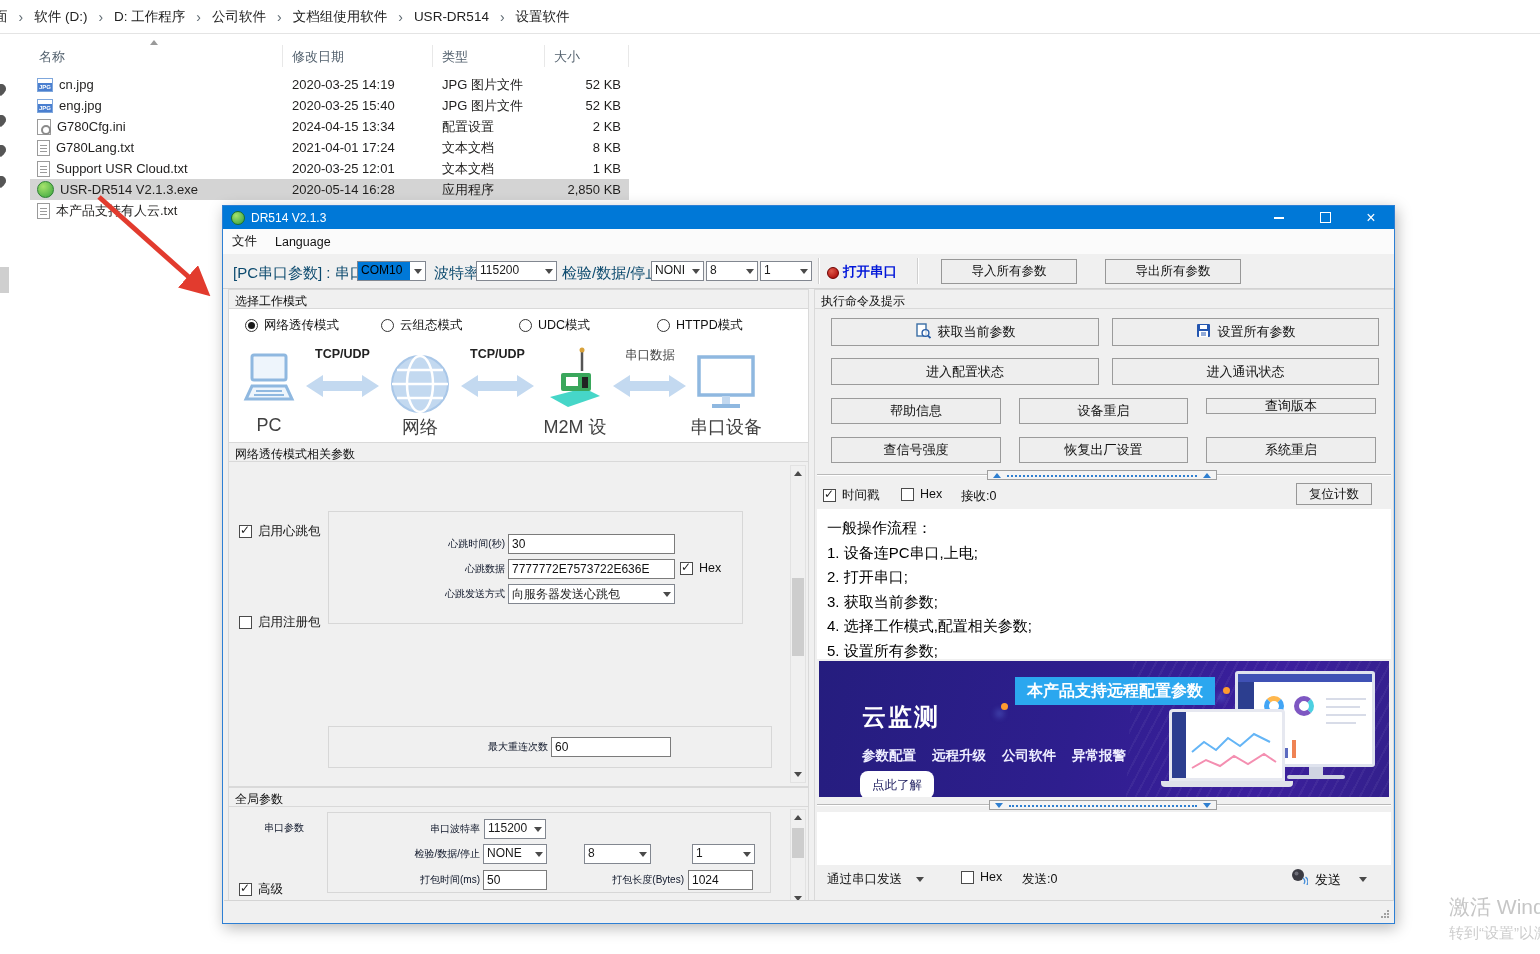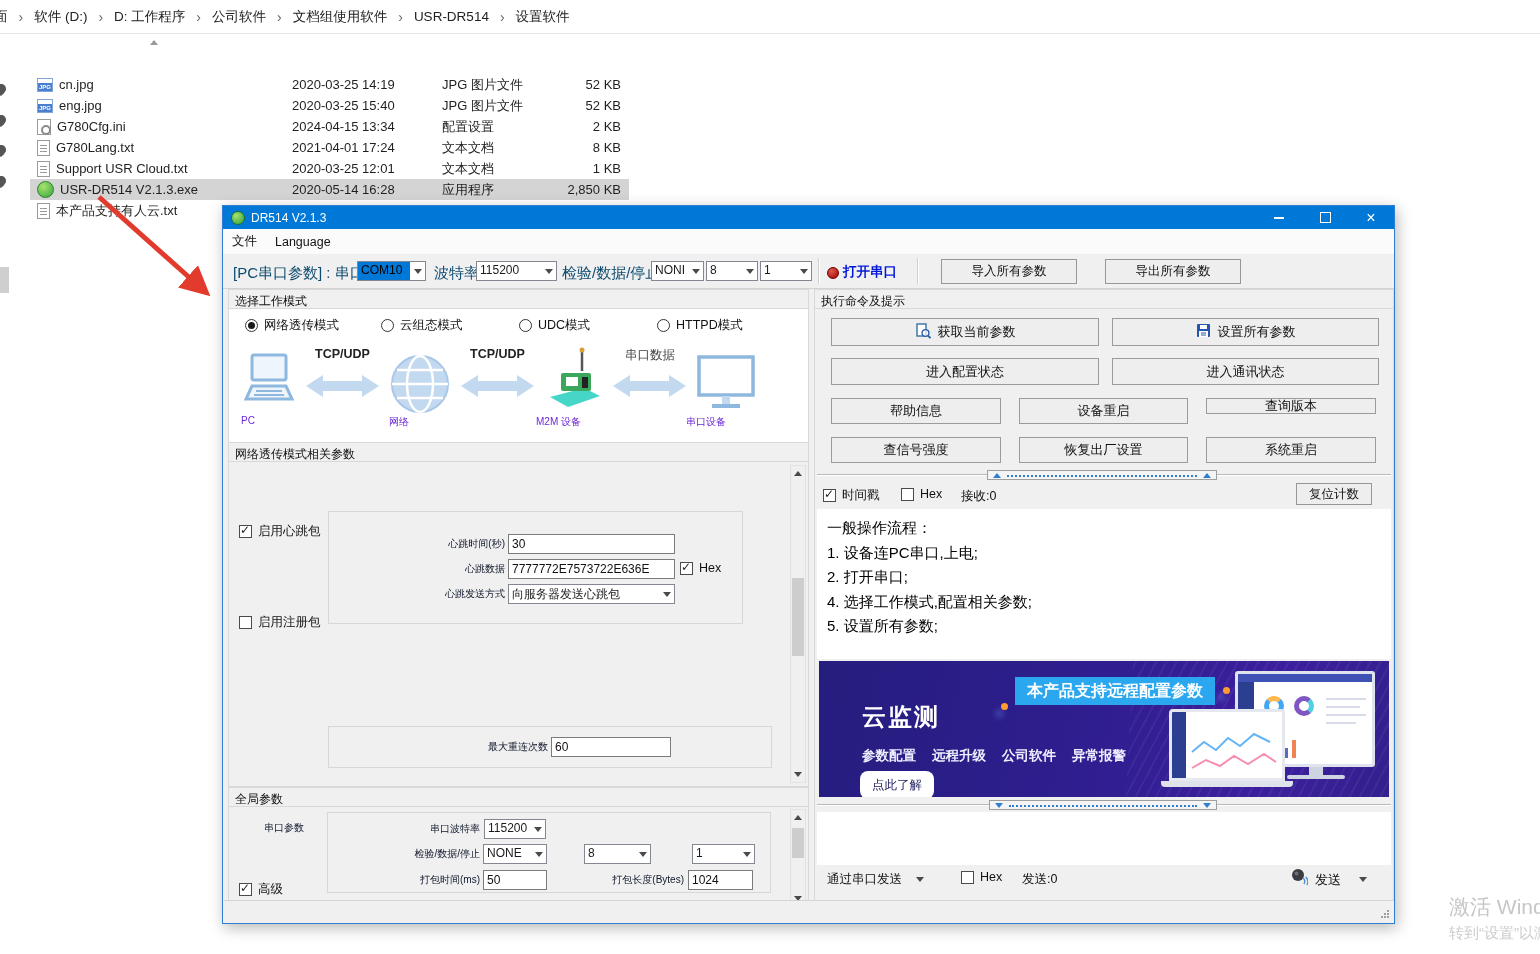--- a/index.html
+++ b/index.html
@@ -87,21 +87,21 @@
   
   .ritem{position:absolute;display:flex;align-items:center;gap:6px;font-size:12.5px;color:#111}
   .radio{width:13px;height:13px;border:1px solid #333;border-radius:50%;background:#fff;position:relative;box-sizing:border-box}
   .radio.on::after{content:"";position:absolute;left:2px;top:2px;width:7px;height:7px;border-radius:50%;background:#1a1a1a}
   .citem{position:absolute;display:flex;align-items:center;gap:6px;font-size:12.5px;color:#111}
   .cb{width:13px;height:13px;border:1px solid #4a4a4a;background:#fff;position:relative;box-sizing:border-box;flex:0 0 auto}
   .cb.on::after{content:"✓";font-family:"DejaVu Sans",sans-serif;position:absolute;left:0px;top:-3px;font-size:12px;color:#222}
 
   
   .dg{position:absolute}
-  .dglbl{position:absolute;top:106px;font-size:10px;color:#6d28d9}
+  .dglbl{position:absolute;top:106px;text-align:center;font-size:18px;color:#404040}
   .dgtop{position:absolute;top:38px;text-align:center;font-size:12.5px;font-weight:bold;color:#222}
   .dgtop.norm{font-weight:normal;color:#444}
 
   
   .pbox{position:absolute;border:1px solid #d7d7d7;box-sizing:border-box}
   .plabel{position:absolute;text-align:right;font-size:10px;color:#0f172a;white-space:nowrap}
   .pinput{position:absolute;height:20px;border:1px solid #7b7b7b;background:#fff;font-size:12px;
     padding:0 3px;box-sizing:border-box;font-family:"Liberation Sans","DejaVu Sans",sans-serif;color:#111}
 
   
@@ -178,20 +178,26 @@
     <span>公司软件</span>
     <span class="sep">›</span>
     <span>文档组使用软件</span>
     <span class="sep">›</span>
     <span>USR-DR514</span>
     <span class="sep">›</span>
     <span>设置软件</span>
   </div>
 
   <span class="sortcaret"></span>
+  <div class="fhdr">
+    <div class="hc c-name">名称</div>
+    <div class="hc c-date">修改日期</div>
+    <div class="hc c-type">类型</div>
+    <div class="hc c-size">大小</div>
+  </div>
 
   <div class="frow" style="top:74px">
     <div class="fc c-name">
         <span class="fi fi-jpg">
           <span class="tag">JPG</span>
         </span>
         <span>cn.jpg</span>
       </div>
     <div class="fc c-date">2020-03-25 14:19</div>
     <div class="fc c-type">JPG 图片文件</div>
@@ -577,20 +583,21 @@
         </div>
         <span class="rctext" style="left:146px;top:179px">接收:0</span>
         <div class="wbutton" style="left:481px;top:174px;width:76px;height:22px">
             <span>复位计数</span>
           </div>
 
         <div class="recvarea">
           <div>一般操作流程：</div>
           <div>1. 设备连PC串口,上电;</div>
           <div>2. 打开串口;</div>
+          <div>3. 获取当前参数;</div>
           <div>4. 选择工作模式,配置相关参数;</div>
           <div>5. 设置所有参数;</div>
         </div>
 
         <div class="banner">
           <span class="bndot" style="left:182px;top:42px"></span>
           <span class="bndot" style="left:404px;top:26px"></span>
           <div class="bnbadge">本产品支持远程配置参数</div>
           <div class="bntitle">云监测</div>
           <div class="bnfeat">

